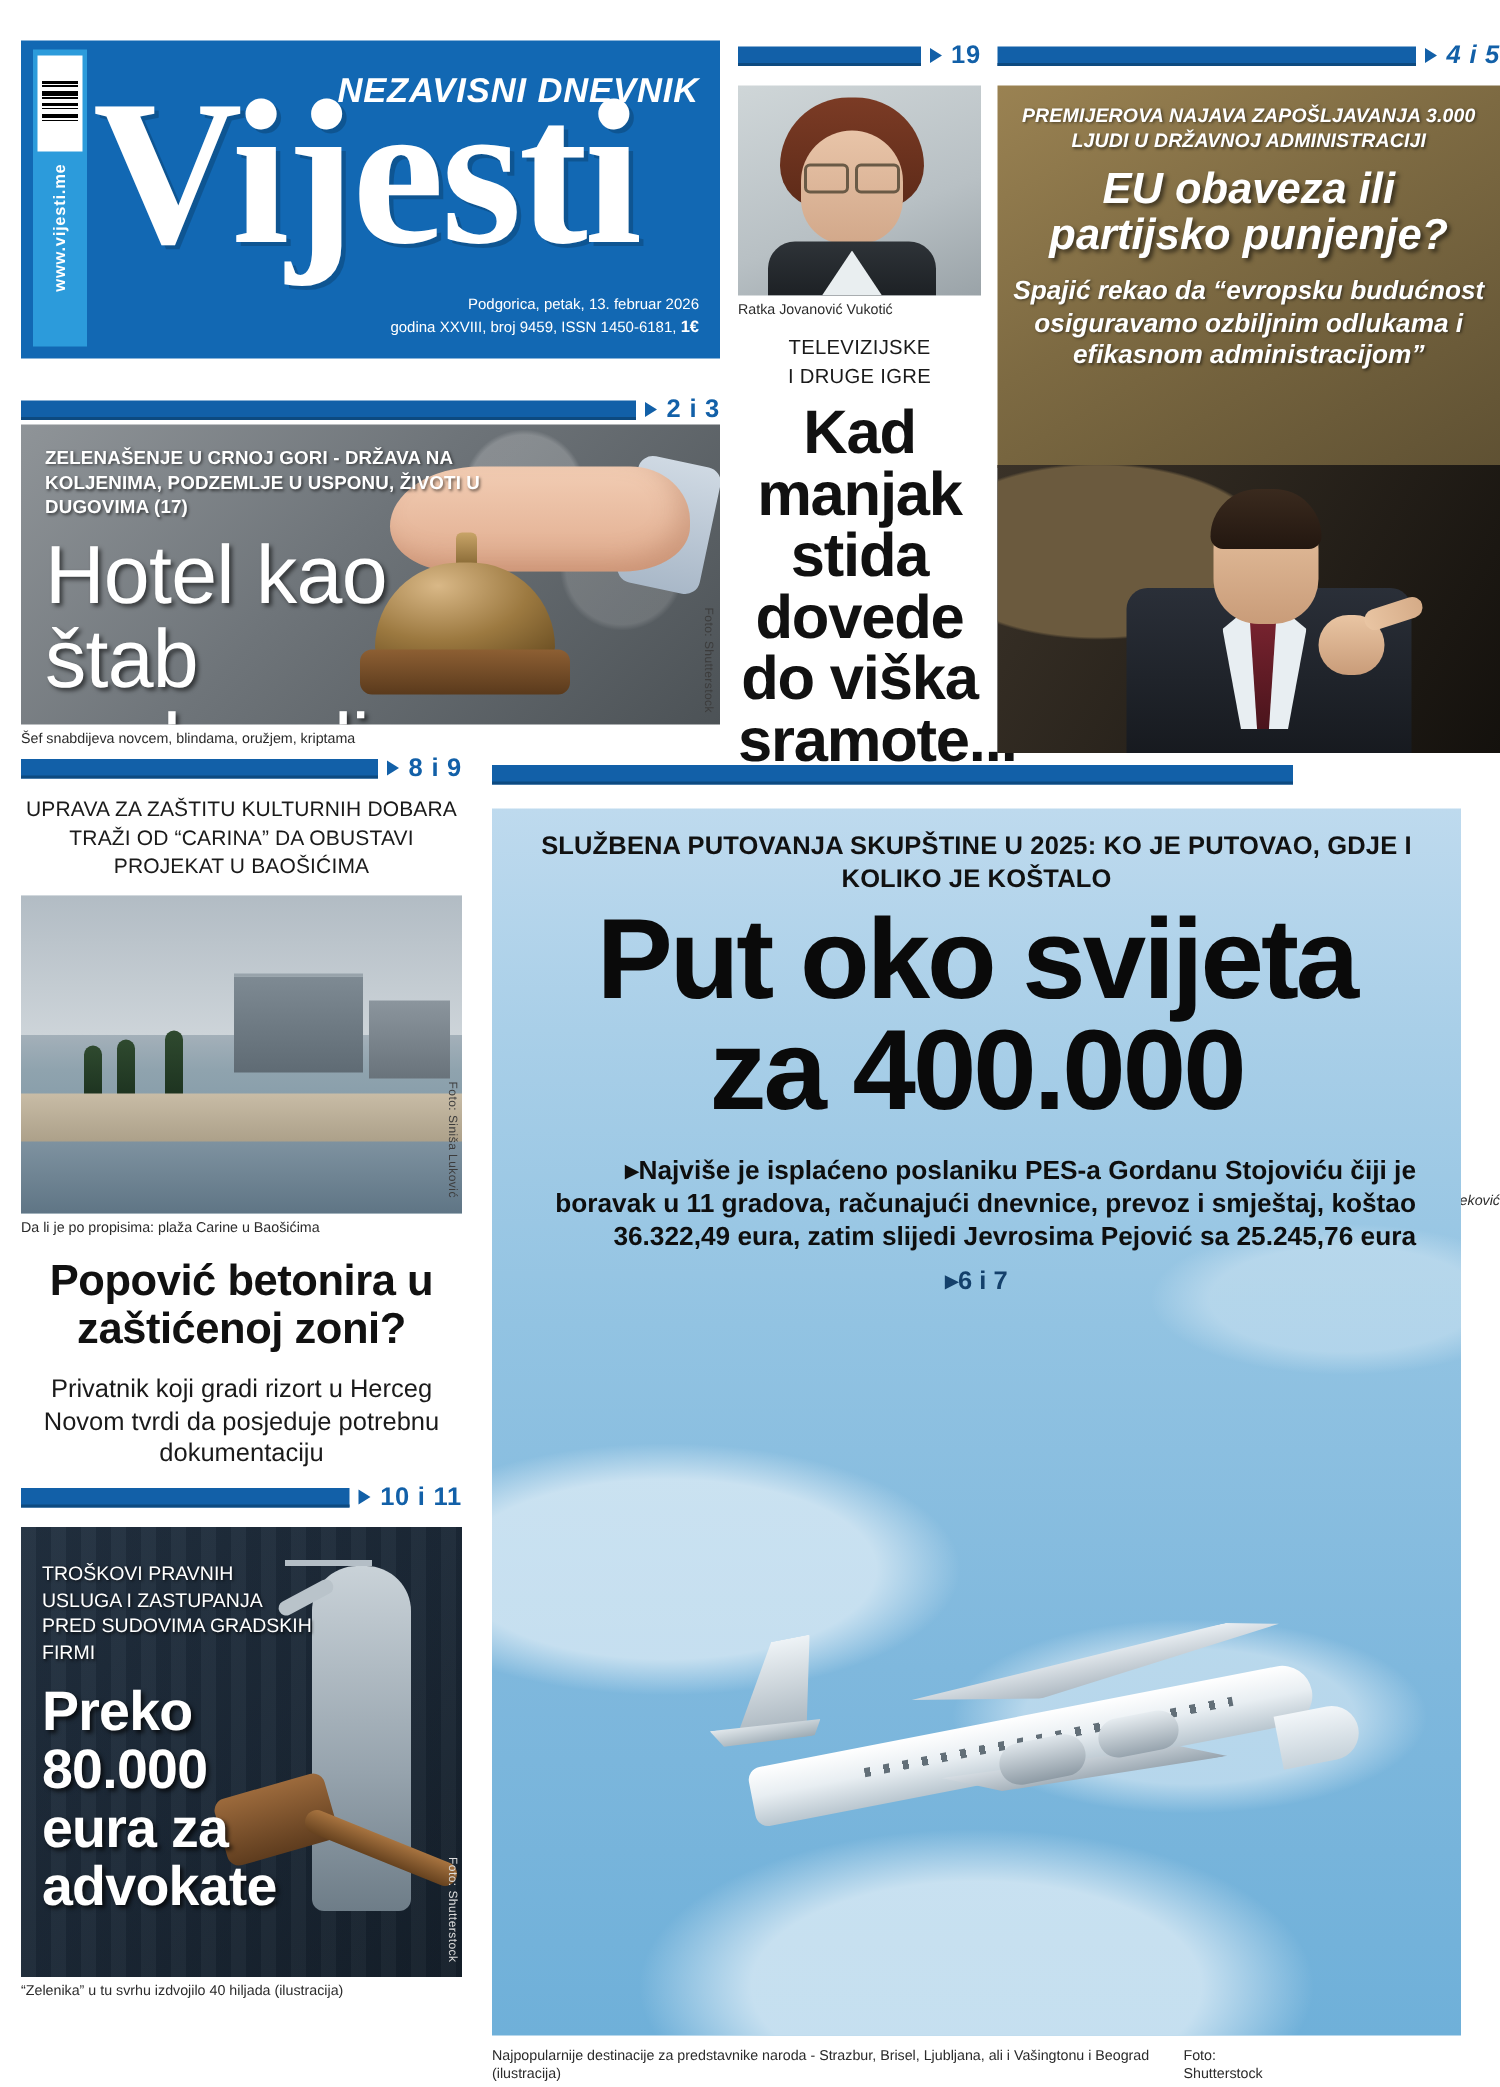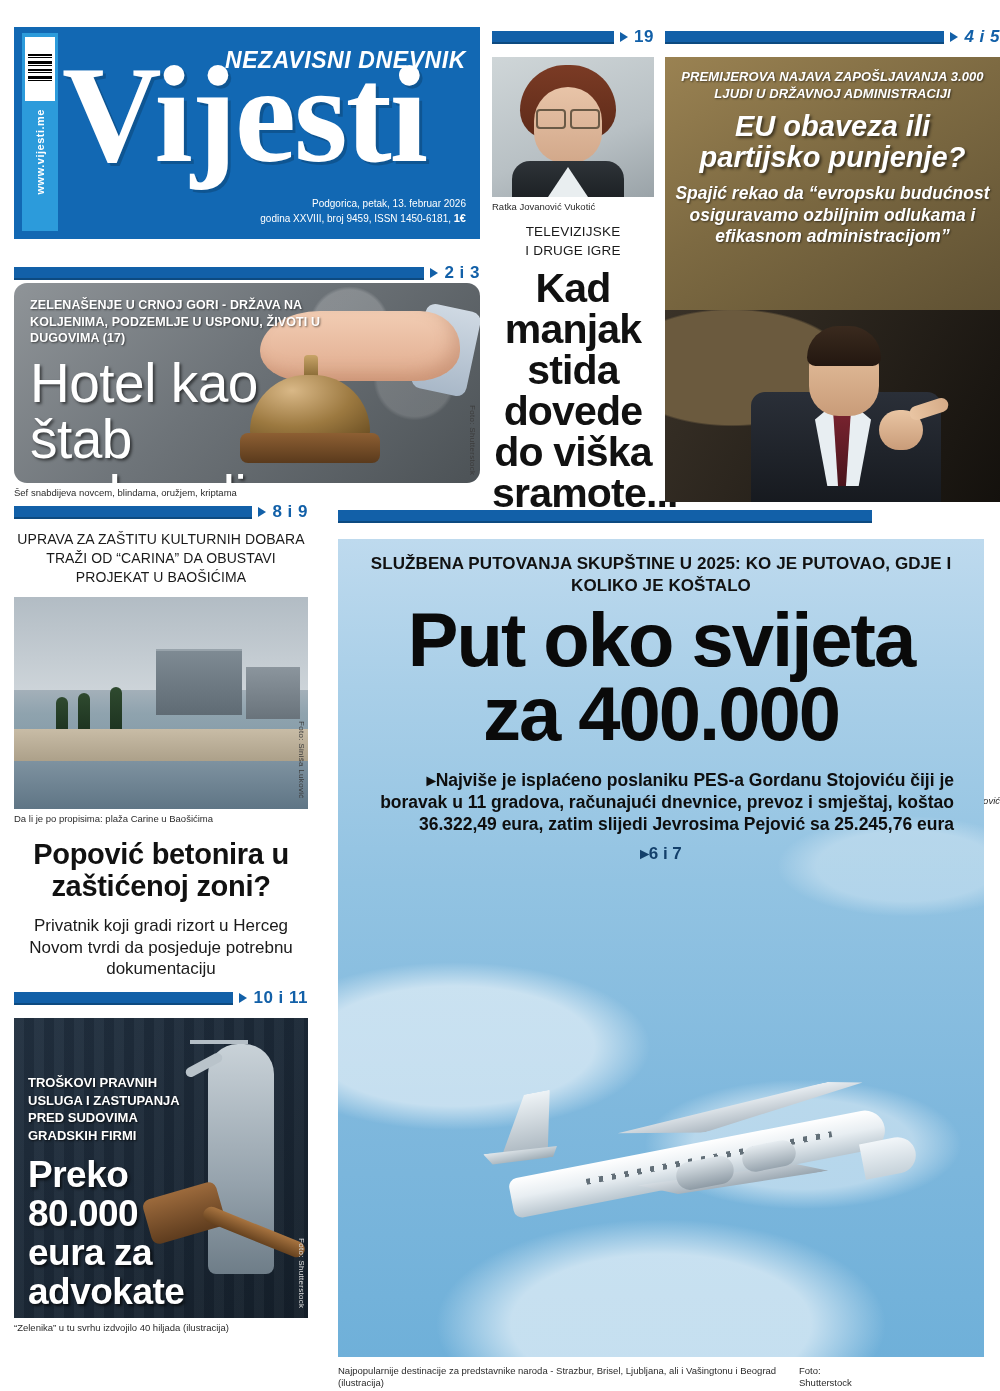--- a/index.html
+++ b/index.html
@@ -59,21 +59,20 @@
     position:absolute; right:14px; bottom:12px; text-align:right;
     color:#fff; font-size:10px; line-height:1.45;
   }
   .mh-meta b { font-size:11px; }
 
   
   .hotel-wrap { position:absolute; left:14px; top:252px; width:466px;margin-top:11px; }
   .hotel-img {
     position:relative; width:466px; height:200px; overflow:hidden;
     background: linear-gradient(135deg,#8f9498 0%,#6e7479 45%,#4c5256 100%);
-    border-radius: 13px;
   }
   .hotel-img .bokeh {
     position:absolute; inset:0;
     background:
       radial-gradient(circle at 72% 22%, rgba(255,255,255,0.20) 0 10%, transparent 11%),
       radial-gradient(circle at 86% 48%, rgba(255,255,255,0.14) 0 9%, transparent 10%),
       radial-gradient(circle at 60% 70%, rgba(0,0,0,0.18) 0 12%, transparent 13%);
   }
   
   .hand {
@@ -217,27 +216,27 @@
     background: linear-gradient(180deg,#c9d2d8 0%,#96a3ad 60%,#6e7d88 100%);
     border-radius:30px 30px 8px 8px; }
   .lady-arm { position:absolute; right:84px; top:42px; width:40px; height:10px;
     background:#b9c3ca; transform:rotate(-28deg); border-radius:5px; }
   .scale { position:absolute; right:60px; top:22px; width:58px; height:4px; background:#b4bec6; }
   .gavel-head { position:absolute; left:132px; top:172px; width:76px; height:46px;
     background: linear-gradient(180deg,#9c6a3c,#5e3c1e); border-radius:8px; transform:rotate(-16deg); }
   .gavel-handle { position:absolute; left:186px; top:206px; width:108px; height:16px;
     background: linear-gradient(180deg,#a87440,#66421f); border-radius:8px; transform:rotate(22deg); }
   .law-txt { position:absolute; left:14px; top:22px; width:180px; }
-  .law-kicker { color:#fff; font-size:13px; font-weight:bold; line-height:1.36;
-    text-shadow:1px 1px 2px rgba(0,0,0,0.7);margin-top:34px; }
+  .law-kicker { color:#fff; font-size:13px; font-weight:normal; line-height:1.36;
+    text-shadow:1px 1px 2px rgba(0,0,0,0.7); }
   .law-head { color:#fff; font-size:37px; font-weight:bold; line-height:1.06;
     margin-top:10px; letter-spacing:-0.5px; text-shadow:2px 2px 3px rgba(0,0,0,0.7); }
 
   
-  .main { position:absolute; left:338px; top:510px; width:534px; height:834px; }
+  .main { position:absolute; left:328px; top:510px; width:534px; height:834px; }
   .main-inner { position:relative; width:646px; height:818px; margin-top:16px;
     overflow:hidden;
     background: linear-gradient(180deg,#bedaee 0%,#a9cfe8 18%,#92c3e2 42%,#7fb8dd 70%,#6fb0d9 100%); }
   .clouds { position:absolute; inset:0;
     background:
       radial-gradient(ellipse 280px 120px at 18% 62%, rgba(255,255,255,0.55) 0 50%, transparent 70%),
       radial-gradient(ellipse 220px 90px at 72% 74%, rgba(255,255,255,0.45) 0 50%, transparent 72%),
       radial-gradient(ellipse 300px 140px at 50% 96%, rgba(255,255,255,0.6) 0 50%, transparent 75%),
       radial-gradient(ellipse 180px 70px at 88% 40%, rgba(255,255,255,0.3) 0 50%, transparent 72%);
   }

